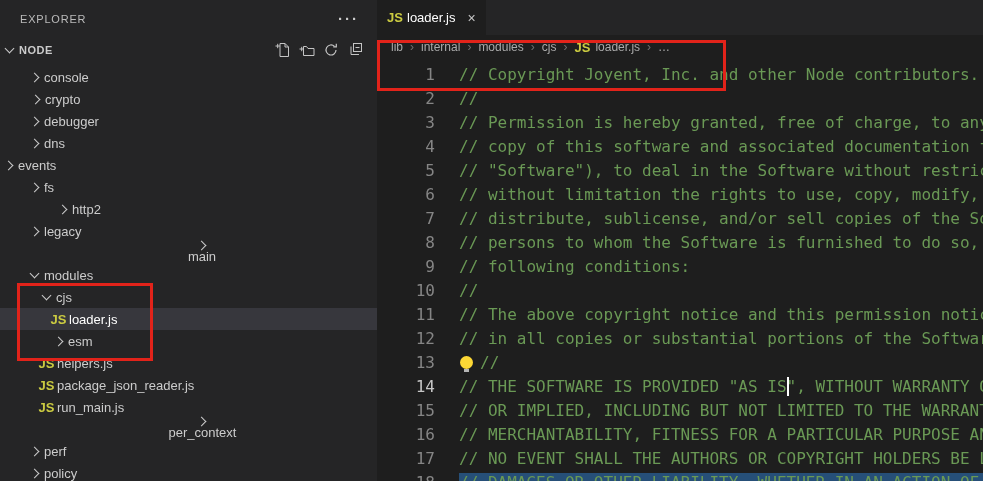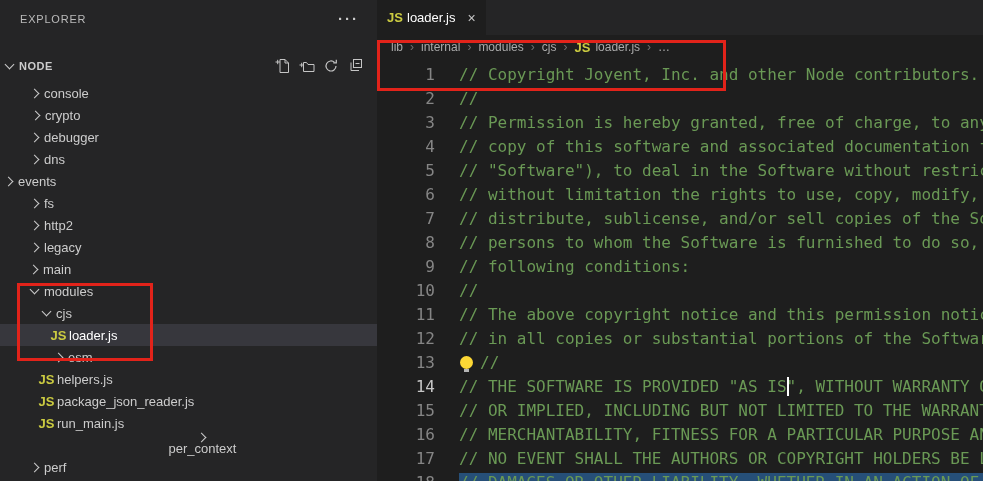--- a/index.html
+++ b/index.html
@@ -17,21 +17,21 @@
     display:flex; flex-direction:column; overflow:hidden;
   }
   .explorer-header {
     height:38px; flex:none; display:flex; align-items:center;
     justify-content:space-between; padding:0 18px 0 20px;
     font-size:11px; letter-spacing:0.8px; color:#bbbbbb;
   }
   .more { font-size:15px; font-weight:bold; color:#cccccc; letter-spacing:2px; cursor:pointer; line-height:10px; }
   .section-header {
     height:24px; flex:none; display:flex; align-items:center;
-    padding:0 14px 0 6px; font-size:11px; font-weight:bold; color:#cccccc;margin-top:16px;
+    padding:0 14px 0 6px; font-size:11px; font-weight:bold; color:#cccccc;
   }
   .section-header .label { margin-left:6px; letter-spacing:0.5px; flex:1; }
   .actions { display:flex; align-items:center; gap:8px; }
   .actions svg { display:block; cursor:pointer; }
 
   .chev {
     display:inline-block; width:6px; height:6px;
     border-right:1.4px solid #cccccc; border-bottom:1.4px solid #cccccc;
     transform:rotate(-45deg); margin-top:0;
   }
@@ -156,33 +156,33 @@
             <span class="chev"></span>
           </span>
           <span class="tlabel">events</span>
         </div>
         <div class="trow" style="padding-left: 26px; text-align: right;">
           <span class="twisty">
             <span class="chev"></span>
           </span>
           <span class="tlabel">fs</span>
         </div>
-        <div class="trow" style="padding-left: 26px;">
+        <div class="trow" style="padding-left: 26px; margin-left: 28px;">
           <span class="twisty">
             <span class="chev"></span>
           </span>
           <span class="tlabel">http2</span>
         </div>
         <div class="trow" style="padding-left: 26px;">
           <span class="twisty">
             <span class="chev"></span>
           </span>
           <span class="tlabel">legacy</span>
         </div>
-        <div class="trow" style="padding-left: 25px;">
+        <div class="trow" style="padding-left: 25px; flex-direction: column;">
           <span class="twisty">
             <span class="chev"></span>
           </span>
           <span class="tlabel">main</span>
         </div>
         <div class="trow" style="padding-left: 26px;">
           <span class="twisty">
             <span class="chev down"></span>
           </span>
           <span class="tlabel">modules</span>

